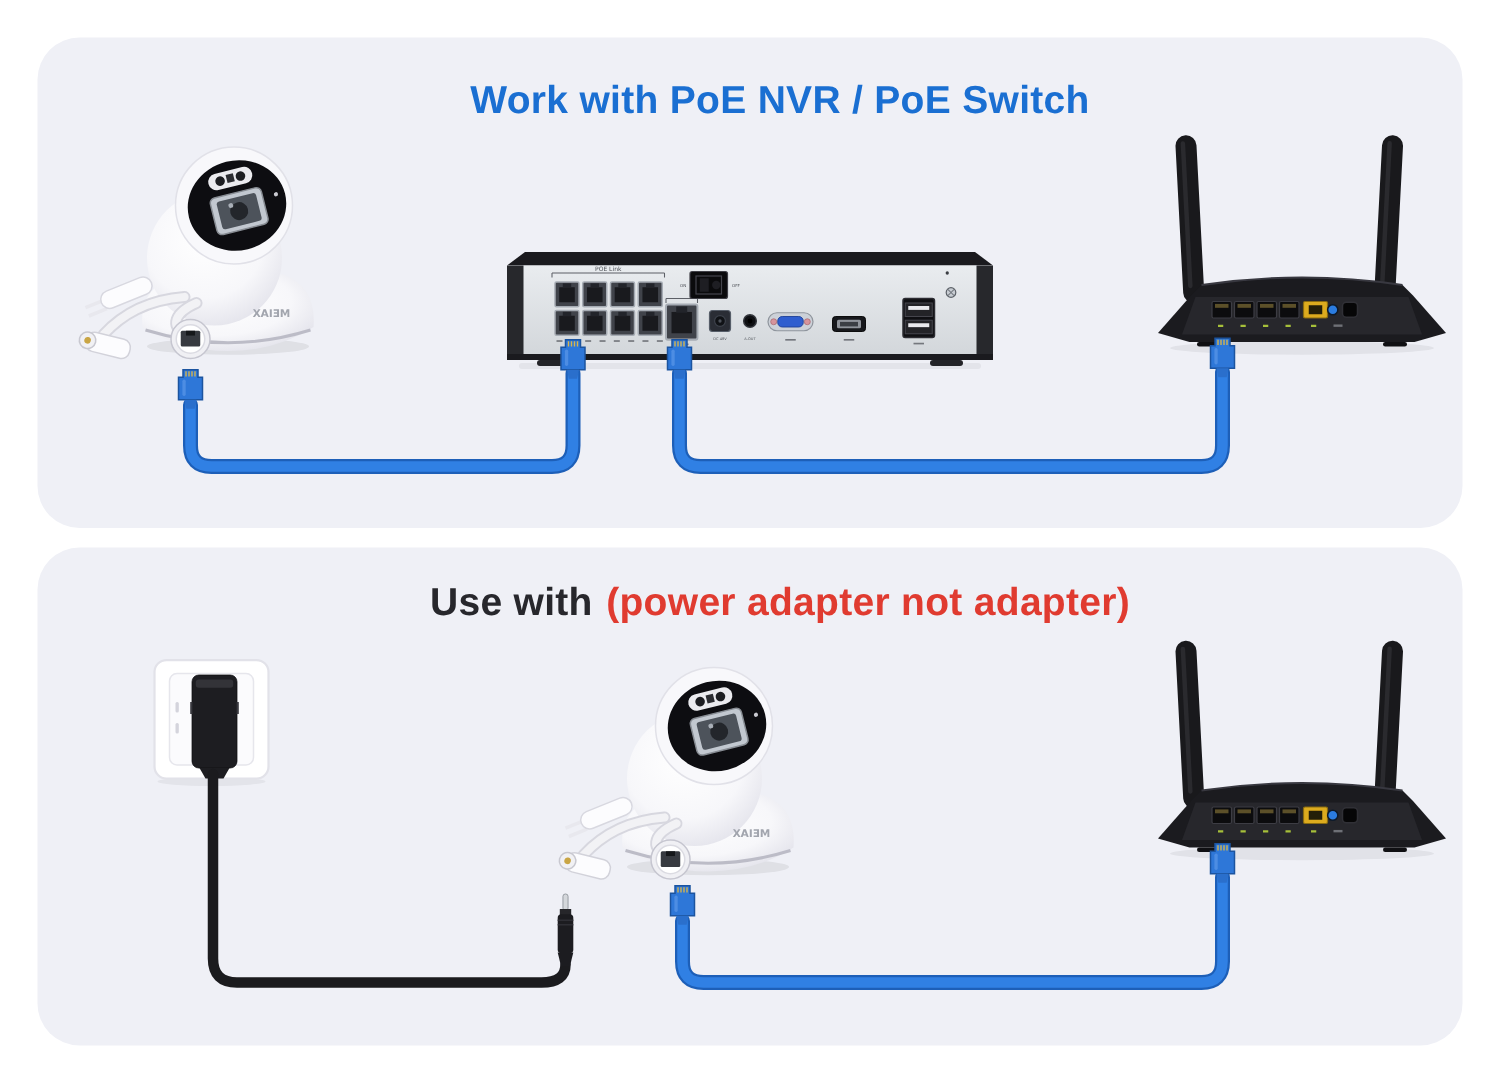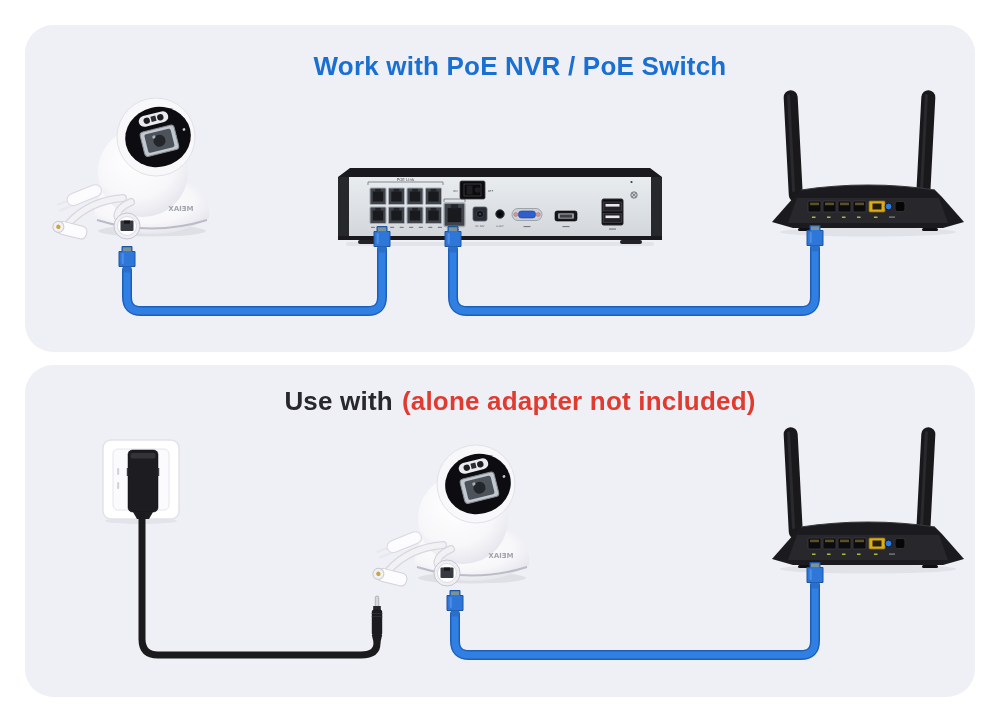--- a/index.html
+++ b/index.html
@@ -19,21 +19,21 @@
 </head>
 <body>
 
 <div id="stage">
 
   <div class="panel" id="panel-top"></div>
   <div class="panel" id="panel-bottom"></div>
 
   <div class="title" id="title-top">Work with PoE NVR / PoE Switch</div>
 
-  <div class="title" id="title-bottom"><span>Use with</span><span class="note">(alone adapter not included)</span></div>
+  <div class="title" id="title-bottom"><span>Use with</span><span class="note">(power adapter not adapter)</span></div>
 
   <svg id="art" width="1000" height="720" viewBox="0 0 1000 720">
     <defs>
       <radialGradient id="gBody" cx="42%" cy="35%" r="75%">
         <stop offset="0" stop-color="#ffffff"></stop>
         <stop offset="0.6" stop-color="#f7f7fa"></stop>
         <stop offset="1" stop-color="#dfdfe8"></stop>
       </radialGradient>
       <linearGradient id="gNvr" x1="0" y1="0" x2="0" y2="1">
         <stop offset="0" stop-color="#e9ecef"></stop>

